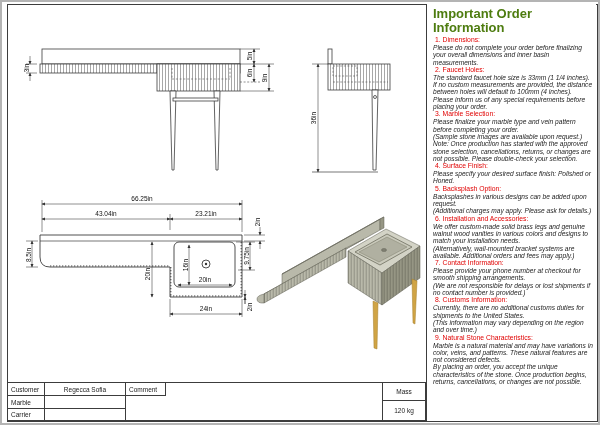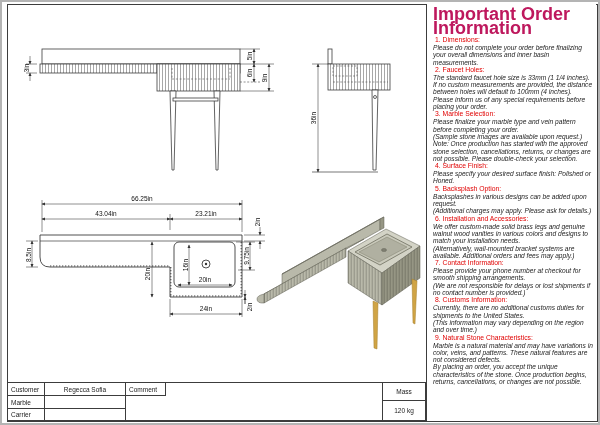--- a/index.html
+++ b/index.html
@@ -10,21 +10,21 @@
   .sheet{position:absolute;inset:2px;background:#ffffff;}
   .frame{position:absolute;left:5px;top:2px;width:589px;height:416px;border:1px solid #3c3c3c;background:#fff;}
   svg text{font-family:"Liberation Sans",sans-serif;}
 
   
   .info-panel{
     position:absolute;left:424px;top:2px;width:170px;height:417px;
     border-left:1px solid #3c3c3c;background:#fff;
     padding:3px 3px 0 6px;box-sizing:border-box;overflow:hidden;
   }
-  .info-title{font-size:18px;font-weight:bold;color:#be185d;line-height:14px;margin-bottom:1px;letter-spacing:0;}
+  .info-title{font-size:13px;font-weight:bold;color:#4d7c0f;line-height:14px;margin-bottom:1px;letter-spacing:0;}
   .sec-head{font-size:6.8px;line-height:8px;color:#e00000;padding-left:2px;}
   .sec-body{font-size:6.6px;line-height:7.3px;color:#1c1c1c;font-style:italic;white-space:pre-line;}
 
   
   .title-block{position:absolute;left:5px;top:380px;width:419px;height:39px;background:#fff;}
   .tb-cell{position:absolute;border:1px solid #3c3c3c;box-sizing:border-box;background:#fff;
     font-size:6.5px;color:#222;display:flex;align-items:center;padding:0 3px;}
   .tb-center{justify-content:center;padding:0;}
 </style>
 </head>

